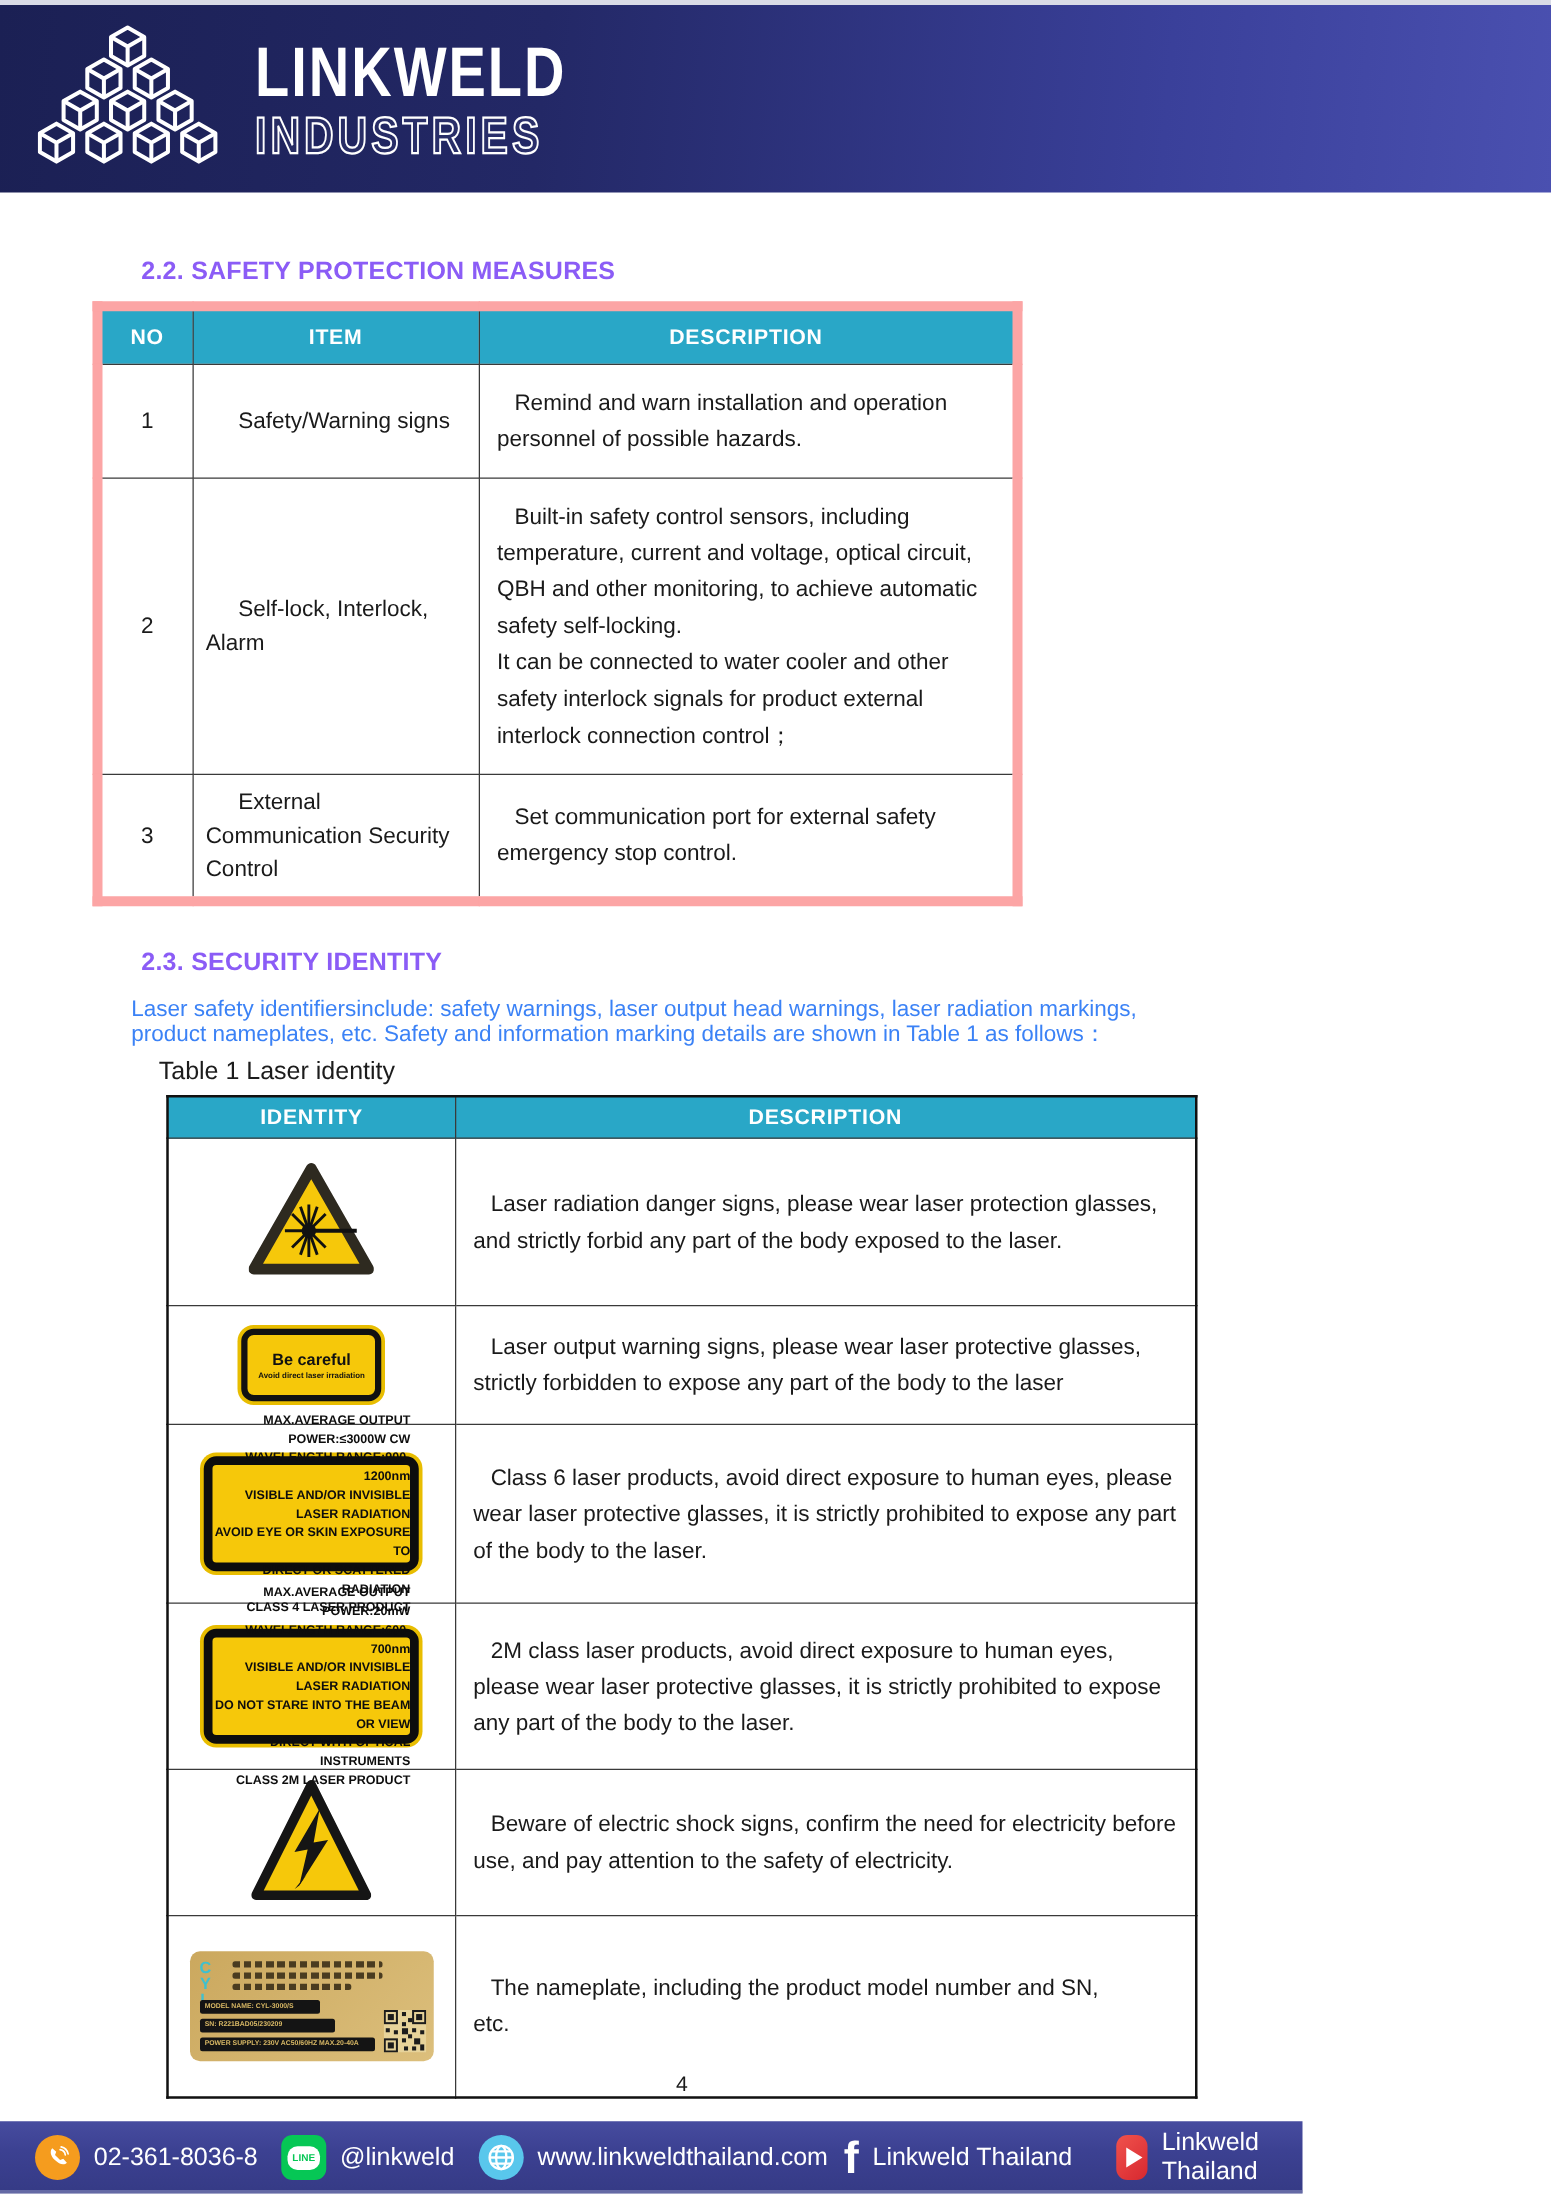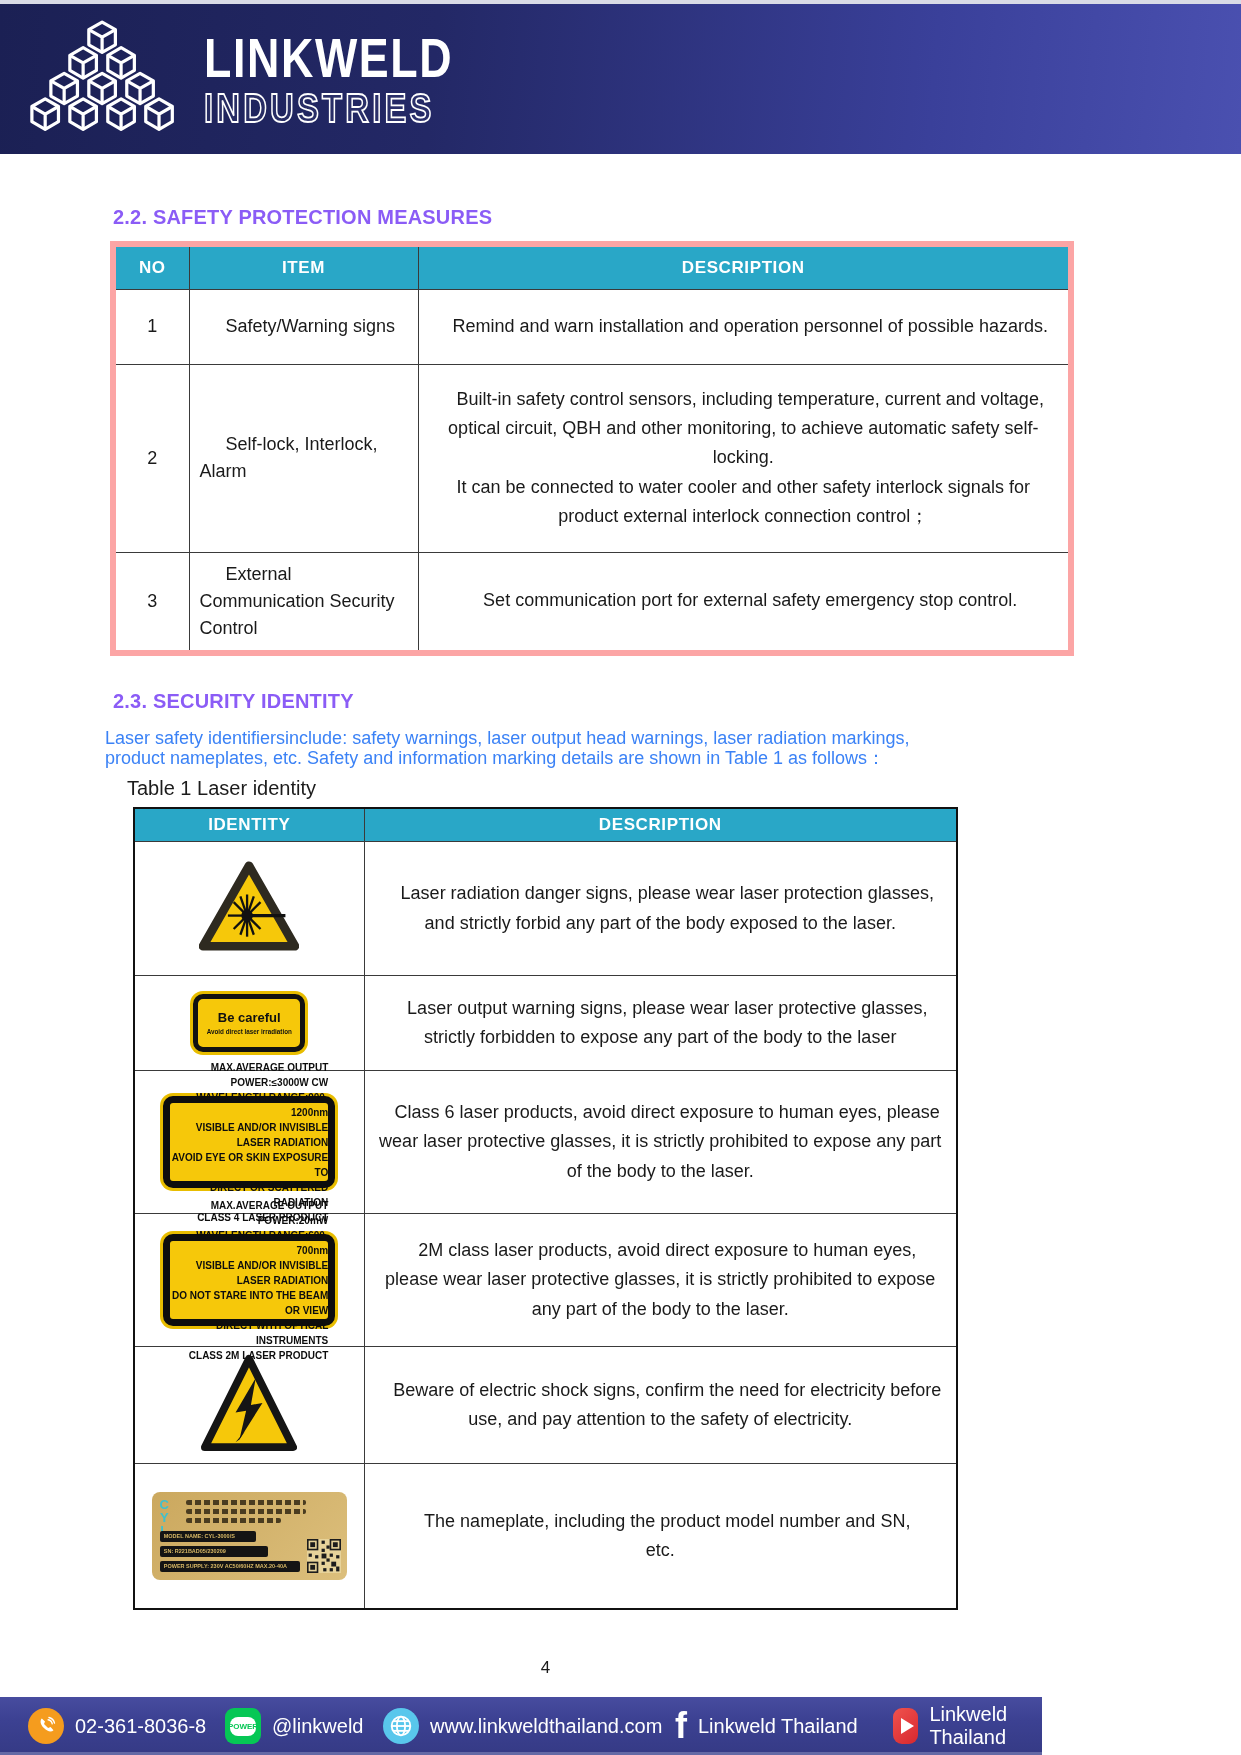--- a/index.html
+++ b/index.html
@@ -20,29 +20,29 @@
              color:rgba(255,255,255,0.04); -webkit-text-stroke:1.8px #ffffff; }
 
   
   .h-sec { margin:52px 0 0 113px; font-size:20px; font-weight:bold; color:#8b5cf6; letter-spacing:0.2px; }
   .h-sec2 { margin-top:34px; }
   .para { margin:15px 0 0 105px; width:858px; font-size:18px; line-height:20px; color:#3b82f6; }
   .tbl-caption { margin:9px 0 0 127px; font-size:20px; color:#1c1c1c; }
 
   
   table { border-collapse:collapse; background:#fff; }
-  .tbl1 { margin:12px 0 0 110px; width:964px; border:6px solid #fca5a5; }
+  .tbl1 { margin:12px 0 0 74px; width:744px; border:8px solid #fca5a5; }
   .tbl2 { margin:7px 0 0 133px; width:825px; border:2px solid #111; }
   th, td { border:1px solid #3a3a3a; }
   th { background:#29a7c7; color:#ffffff; font-size:17px; font-weight:bold; letter-spacing:0.6px; height:40px; }
   .tbl2 th { height:34px; }
   td { vertical-align:middle; font-size:18px; }
   .c-no { width:76px; text-align:center; }
   .c-item { width:229px; padding:8px 10px; line-height:1.5; text-indent:26px; }
-  .c-desc { padding:0 14px; line-height:1.62; white-space:pre-line; text-indent:14px;text-align:center; }
+  .c-desc { padding:16px 14px; line-height:1.62; white-space:pre-line; text-indent:14px; }
   .r1 { height:75px; } .r2 { height:188px; } .r3 { height:98px; }
   .c-ident { width:230px; text-align:center; }
   .t2-r1 { height:134px; } .t2-r2 { height:95px; } .t2-r3 { height:143px; }
   .t2-r4 { height:133px; } .t2-r5 { height:117px; } .t2-r6 { height:145px; }
   .sign-becareful {
     width:112px; height:58px; background:#f6c80a; border:5px solid #111;
     border-radius:10px; box-shadow:0 0 0 3px #e8bd00; margin:0 auto;
     display:flex; flex-direction:column; justify-content:center; align-items:center;
   }
   .bc-title { font-size:13px; font-weight:bold; color:#111; line-height:1.1; }
@@ -297,21 +297,21 @@
           <path d="M14.5 4.5 a6 6 0 0 1 5 5" stroke="#ffffff" stroke-width="1.6" fill="none" stroke-linecap="round"></path>
           <path d="M15.5 1.8 a9 9 0 0 1 6.7 6.7" stroke="#ffffff" stroke-width="1.6" fill="none" stroke-linecap="round"></path>
         </svg>
       </div>
       <span>02-361-8036-8</span>
     </div>
 
     <div class="f-item" style="left:225px;">
       <div class="icon-square line-bg">
         <div class="line-bubble">
-            <span>POWER</span>
+            <span>LINE</span>
           </div>
       </div>
       <span>@linkweld</span>
     </div>
 
     <div class="f-item" style="left:383px;">
       <div class="icon-circle globe-bg">
         <svg width="26" height="26" viewBox="0 0 24 24">
           <g stroke="#ffffff" stroke-width="1.7" fill="none">
             <circle cx="12" cy="12" r="8.6"></circle>

